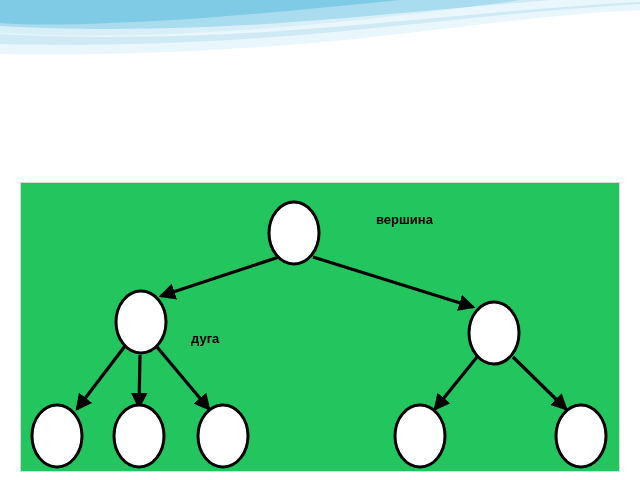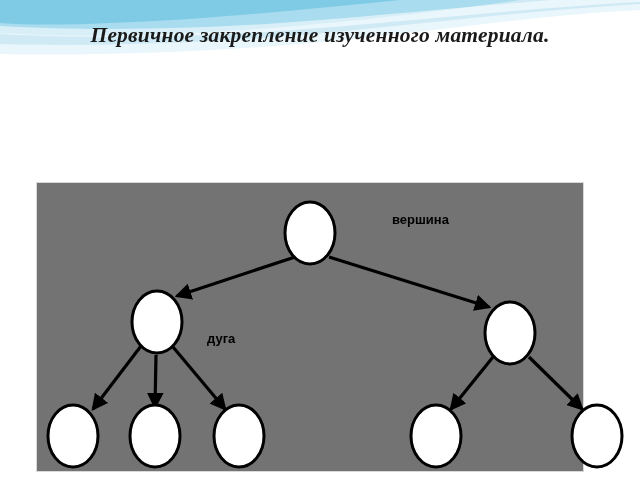--- a/index.html
+++ b/index.html
@@ -51,25 +51,25 @@
     width: 600px;
     text-align: center;
     font-family: "Liberation Sans", sans-serif;
     font-weight: bold;
     font-size: 19px;
     color: #17375e;
     letter-spacing: 0.3px;
   }
   .figure {
     position: absolute;
-    left: 36px;
+    left: 20px;
     top: 182px;
-    width: 548px;
+    width: 600px;
     height: 290px;
-    background: #737373;
+    background: #22c55e;
     border: 1px solid #d9d9d9;
     box-sizing: border-box;
   }
   .figure svg {
     display: block;
   }
   .lbl {
     position: absolute;
     font-family: "Liberation Sans", sans-serif;
     font-weight: bold;
@@ -88,21 +88,20 @@
   <div class="swoosh">
     <svg width="640" height="72" viewBox="0 0 640 72" xmlns="http://www.w3.org/2000/svg">
       <path d="M0,0 L640,0 L640,10 C520,16 420,34 300,44 C190,53 80,56 0,54 Z" fill="#e9f6fb"></path>
       <path d="M0,0 L640,0 L640,4 C500,12 380,30 260,38 C160,45 70,46 0,44 Z" fill="#cfeaf5"></path>
       <path d="M0,0 L520,0 C420,14 300,28 190,33 C110,37 50,36 0,33 Z" fill="#a9dcef"></path>
       <path d="M0,0 L400,0 C300,10 200,20 110,23 C65,25 30,25 0,23 Z" fill="#7fcbe6"></path>
       <path d="M0,26 C90,31 200,30 320,20 C450,9 560,-2 640,-6 L640,2 C560,6 450,17 320,28 C200,38 90,39 0,34 Z" fill="#ffffff" opacity="0.55"></path>
     </svg>
   </div>
 
-  <div class="title">Первичное закрепление изученного материала.</div>
 
 
   <div class="figure">
     <svg width="598" height="288" viewBox="0 0 598 288" xmlns="http://www.w3.org/2000/svg">
       <defs>
         <marker id="arrow" viewBox="0 0 10 10" refX="8.5" refY="5" markerWidth="5.2" markerHeight="5.2" orient="auto-start-reverse">
           <path d="M 0 0 L 10 5 L 0 10 z" fill="#000000"></path>
         </marker>
       </defs>
 

